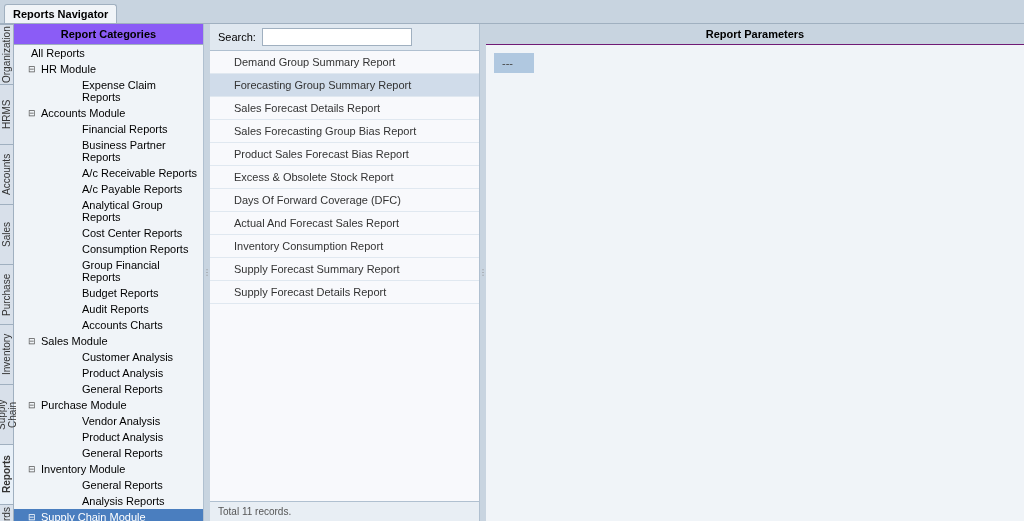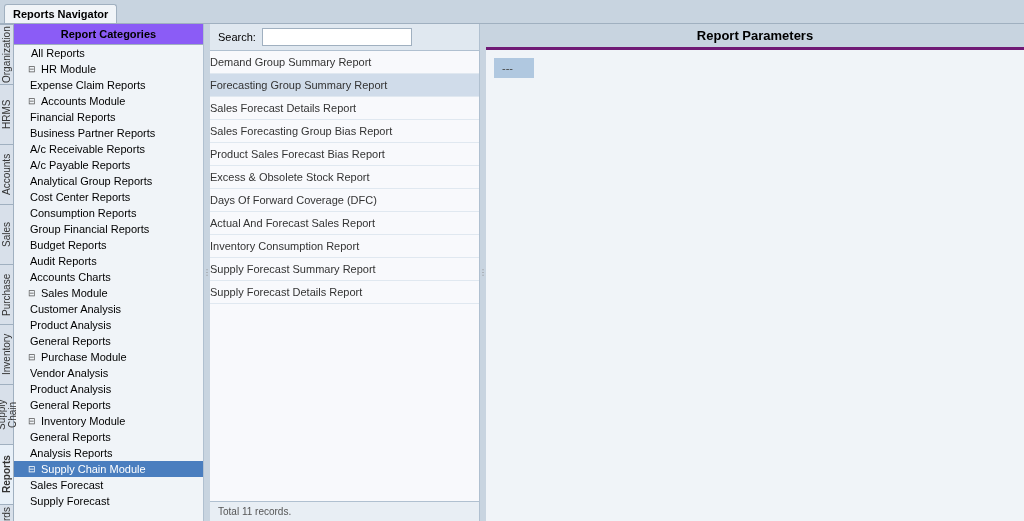--- a/index.html
+++ b/index.html
@@ -24,41 +24,41 @@
     
     .panels { display: flex; flex: 1; overflow: hidden; }
 
     .categories-panel { width: 190px; background: #f0f4f8; border-right: 1px solid #b0c0d0; overflow-y: auto; }
     .categories-header { background: #8b5cf6; padding: 4px 8px; font-weight: bold; font-size: 11px; border-bottom: 1px solid #a0b0c0; text-align: center; }
 
     .tree-item { padding: 2px 6px; cursor: pointer; display: flex; align-items: center; gap: 3px; }
     .tree-item.selected { background: #4a7ebf; color: white; }
     .tree-item.level0 { font-weight: normal; padding-left: 4px; }
     .tree-item.level1 { padding-left: 14px; }
-    .tree-item.level2 { padding-left: 16px; }
+    .tree-item.level2 { padding-left: 22px; margin-left: 46px; }
 
     .expand-icon { font-size: 9px; color: #555; min-width: 10px; }
     .tree-item.selected .expand-icon { color: white; }
 
     
     .reports-panel { width: 270px; background: #f8f9fc; border-right: 1px solid #b0c0d0; display: flex; flex-direction: column; }
     .search-bar { padding: 4px 8px; background: #e0e8f0; border-bottom: 1px solid #b0c0d0; display: flex; align-items: center; gap: 6px; }
     .search-label { font-size: 11px; }
     .search-input { border: 1px solid #a0b0c0; padding: 2px 4px; font-size: 11px; width: 150px; background: white; }
     .reports-list { flex: 1; overflow-y: auto; }
-    .report-item { padding: 5px 0; border-bottom: 1px solid #e0e8f0; cursor: pointer; font-size: 11px; color: #333; }
+    .report-item { padding: 5px 24px; border-bottom: 1px solid #e0e8f0; cursor: pointer; font-size: 11px; color: #333; }
     .report-item.selected { background: #d0dcea; }
     .reports-footer { padding: 4px 8px; background: #e8eef4; border-top: 1px solid #b0c0d0; font-size: 10px; color: #555; }
 
     
     .drag-handle { width: 6px; background: #c8d4e0; cursor: col-resize; display: flex; align-items: center; justify-content: center; color: #888; font-size: 8px; }
 
     
     .params-panel { flex: 1; background: #f0f4f8; display: flex; flex-direction: column; }
-    .params-header { background: #c8d4e0; padding: 4px 8px; font-weight: bold; font-size: 13px; border-bottom: 3px solid #701a75; text-align: center; }
+    .params-header { background: #c8d4e0; padding: 4px 8px; font-weight: bold; font-size: 11px; border-bottom: 1px solid #701a75; text-align: center; }
     .params-content { flex: 1; padding: 8px; }
     .params-placeholder { background: #b0c8e0; padding: 4px 8px; font-size: 11px; color: #444; display: inline-block; min-width: 40px; }
 
     ::-webkit-scrollbar { width: 8px; height: 8px; }
     ::-webkit-scrollbar-track { background: #e0e8f0; }
     ::-webkit-scrollbar-thumb { background: #a0b4c8; border-radius: 2px; }
   </style>
 </head>
 <body>
 

